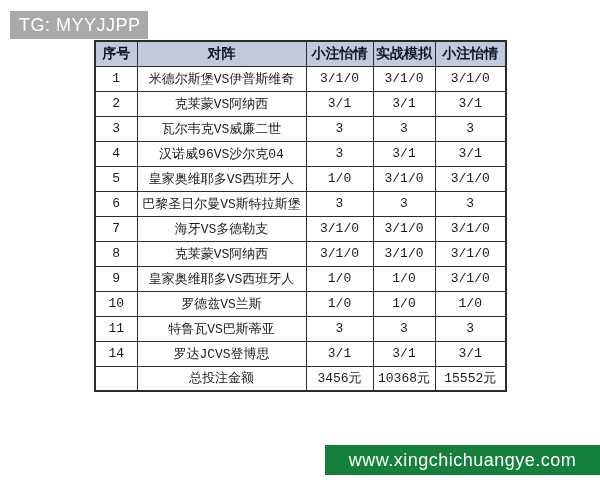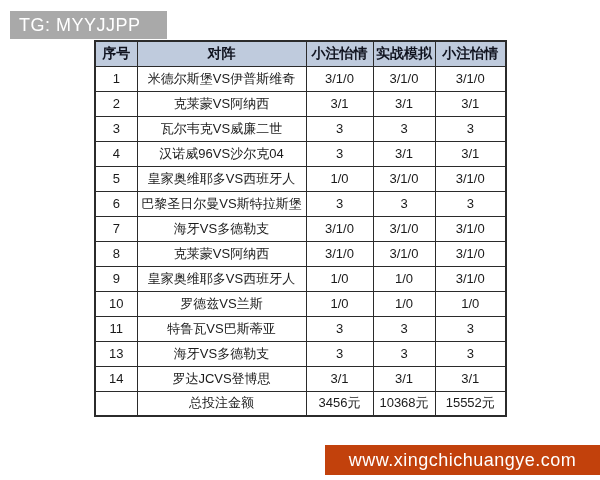--- a/index.html
+++ b/index.html
@@ -7,37 +7,37 @@
   body {
     position: relative;
     background: #ffffff;
     font-family: "Liberation Sans", sans-serif;
     overflow: hidden;
   }
   .tg-badge {
     position: absolute;
     left: 10px;
     top: 11px;
-    width: 157px;
+    width: 138px;
     height: 28px;
     background: #a9a9a9;
     color: #ffffff;
     font-size: 18px;
     line-height: 28px;
     padding-left: 9px;
     letter-spacing: 0.5px;
   }
   table.bet-table {
     position: absolute;
     left: 94px;
     top: 40px;
     width: 411px;
     border-collapse: collapse;
     table-layout: fixed;
-    font-family: Liberation Sans, sans-serif;
+    font-family: Liberation Mono, monospace;
   }
   table.bet-table th,
   table.bet-table td {
     border: 1px solid #2b2b2b;
     text-align: center;
     vertical-align: middle;
     height: 25px;
     font-size: 13px;
     color: #1a1a1a;
     overflow: hidden;
@@ -54,21 +54,21 @@
   col.c-match { width: 169px; }
   col.c-v1    { width: 67px; }
   col.c-v2    { width: 62px; }
   col.c-v3    { width: 71px; }
   .footer-bar {
     position: absolute;
     left: 325px;
     top: 445px;
     width: 275px;
     height: 30px;
-    background: #c2410c;
+    background: #15803d;
     color: #ffffff;
     font-size: 18px;
     line-height: 30px;
     text-align: center;
     letter-spacing: 0.5px;
   }
 </style>
 </head>
 <body>
 
@@ -163,27 +163,20 @@
         <td>1/0</td>
       </tr>
       <tr>
         <td>11</td>
         <td>特鲁瓦VS巴斯蒂亚</td>
         <td>3</td>
         <td>3</td>
         <td>3</td>
       </tr>
       <tr>
-        <td>13</td>
-        <td>海牙VS多德勒支</td>
-        <td>3</td>
-        <td>3</td>
-        <td>3</td>
-      </tr>
-      <tr>
         <td>14</td>
         <td>罗达JCVS登博思</td>
         <td>3/1</td>
         <td>3/1</td>
         <td>3/1</td>
       </tr>
       <tr>
         <td></td>
         <td>总投注金额</td>
         <td>3456元</td>

